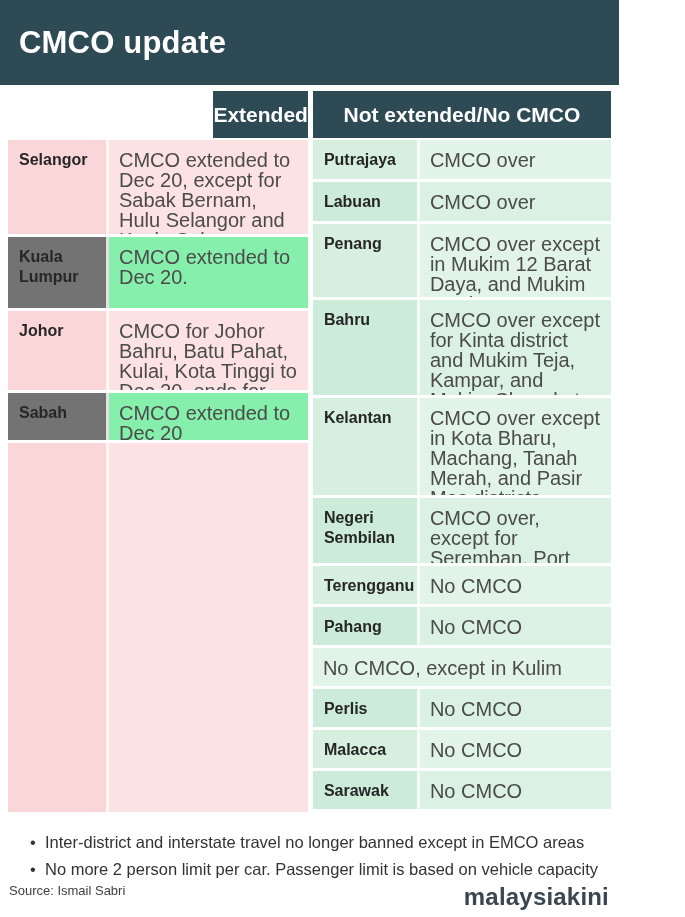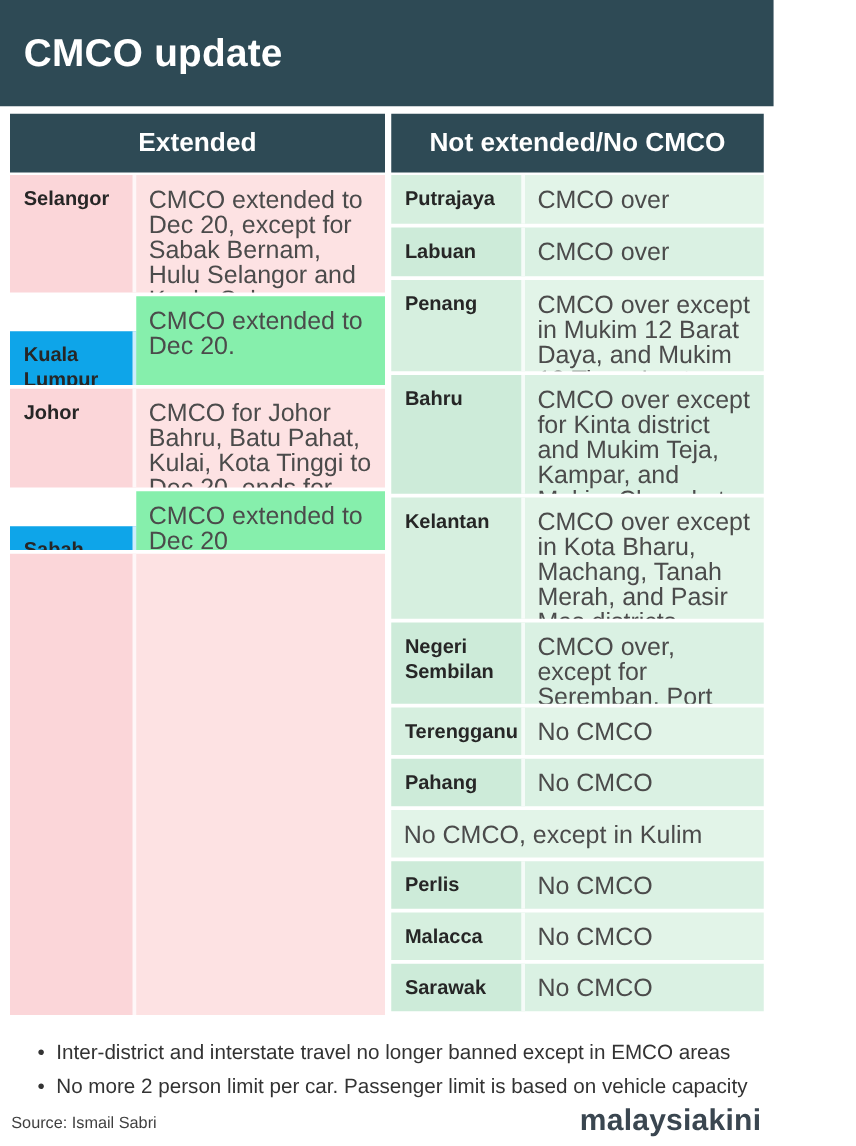--- a/index.html
+++ b/index.html
@@ -29,21 +29,21 @@
     letter-spacing: 0.2px;
   }
 
   
   .tables {
     display: flex;
     gap: 5px;
     margin: 6px 8px 0 8px;
   }
   .col { display: flex; flex-direction: column; }
-  .col-left  { width: 333px; }
+  .col-left  { width: 333px; align-items: flex-end; }
   .col-right { width: 331px; }
 
   .col-header {
     height: 47px;
     background: #2e4a55;
     color: #ffffff;
     font-size: 21px;
     font-weight: bold;
     display: flex;
     align-items: center;
@@ -79,21 +79,21 @@
     flex: 1 1 auto;
     padding: 10px 10px 0 10px;
     font-size: 20px;
     line-height: 20px;
     color: #4b4b4b;
   }
 
   
   .col-left  .row.shade-a .name-cell { background: #fbd6d9; }
   .col-left  .row.shade-a .desc-cell { background: #fde2e3; }
-  .col-left  .row.shade-b .name-cell { background: #0ea5e9; margin-top: 28px; }
+  .col-left  .row.shade-b .name-cell { background: #737373; }
   .col-left  .row.shade-b .desc-cell { background: #86efac; }
   .col-right .row.shade-a .name-cell { background: #d6efdf; }
   .col-right .row.shade-a .desc-cell { background: #e2f4e8; }
   .col-right .row.shade-b .name-cell { background: #cdebd9; }
   .col-right .row.shade-b .desc-cell { background: #daf1e3; }
 
   
   .notes {
     padding: 17px 20px 0 30px;
   }
@@ -111,21 +111,21 @@
     top: 0;
     color: #333333;
   }
 
   
   .footer {
     position: absolute;
     left: 0; right: 0; bottom: 6px;
     display: flex;
     justify-content: space-between;
-    align-items: center;
+    align-items: flex-start;
     padding: 0 10px 0 9px;
   }
   .source {
     font-size: 13px;
     color: #3f3f3f;
   }
   .brand {
     font-size: 24px;
     font-weight: bold;
     color: #3a4650;

